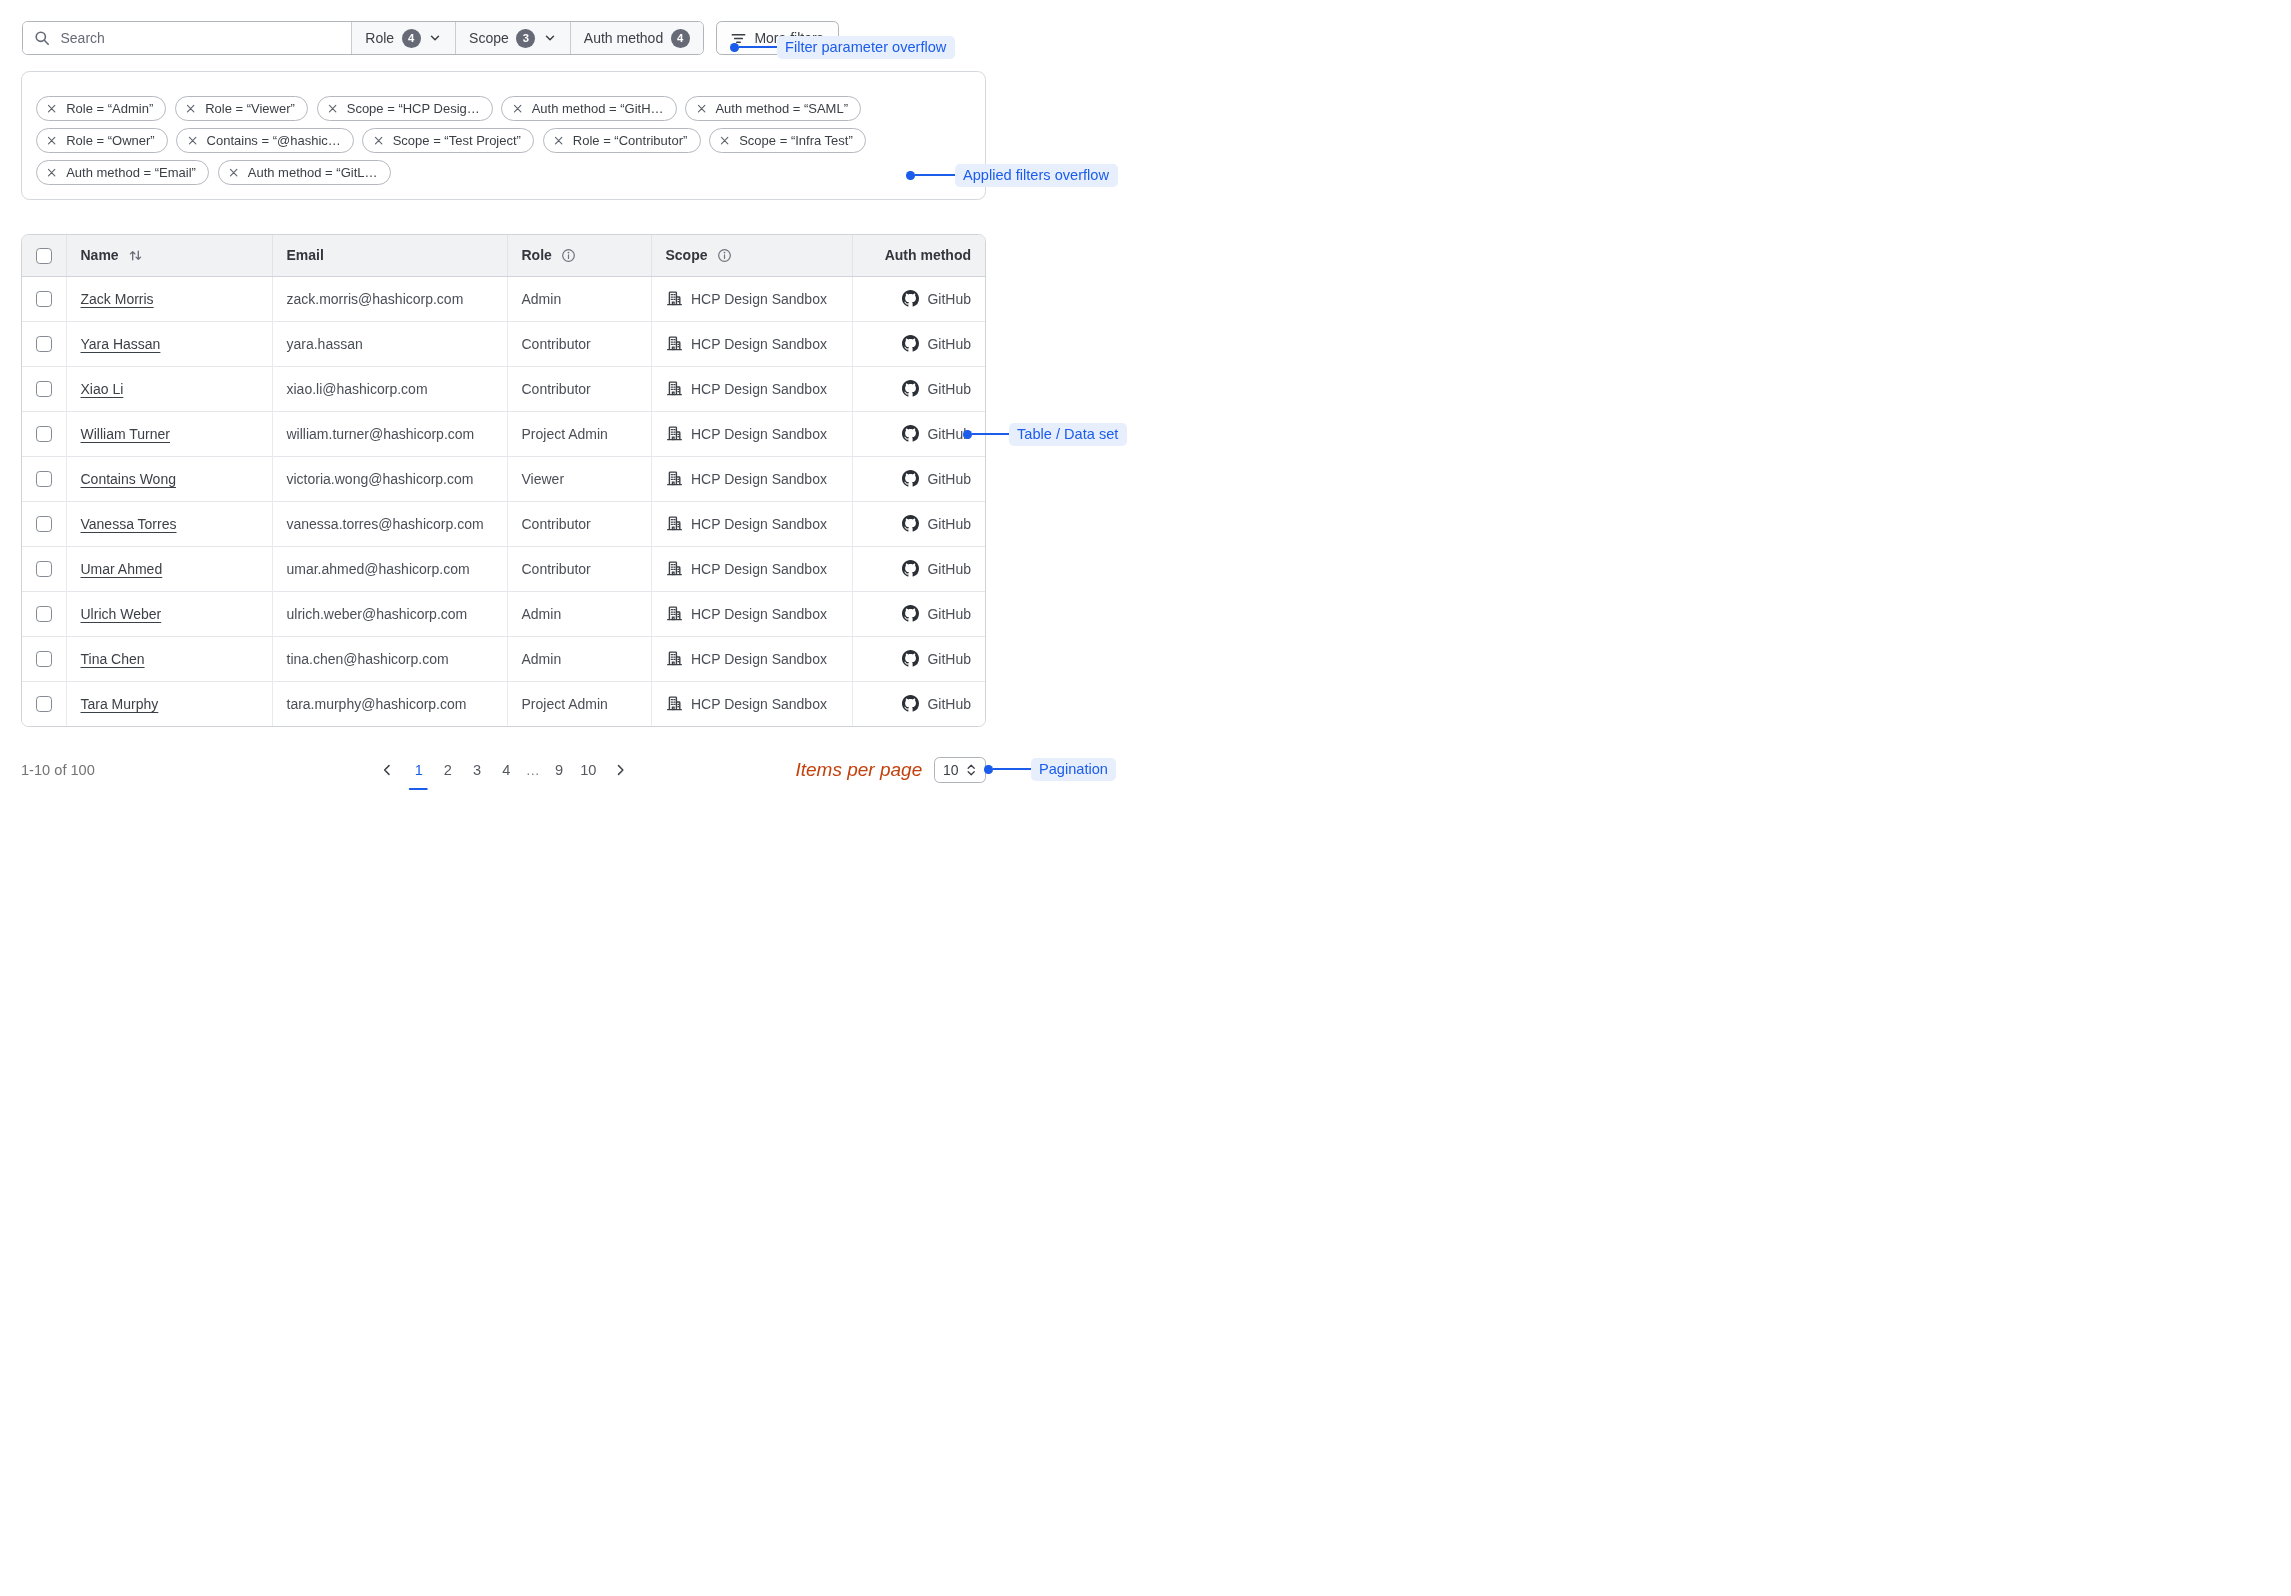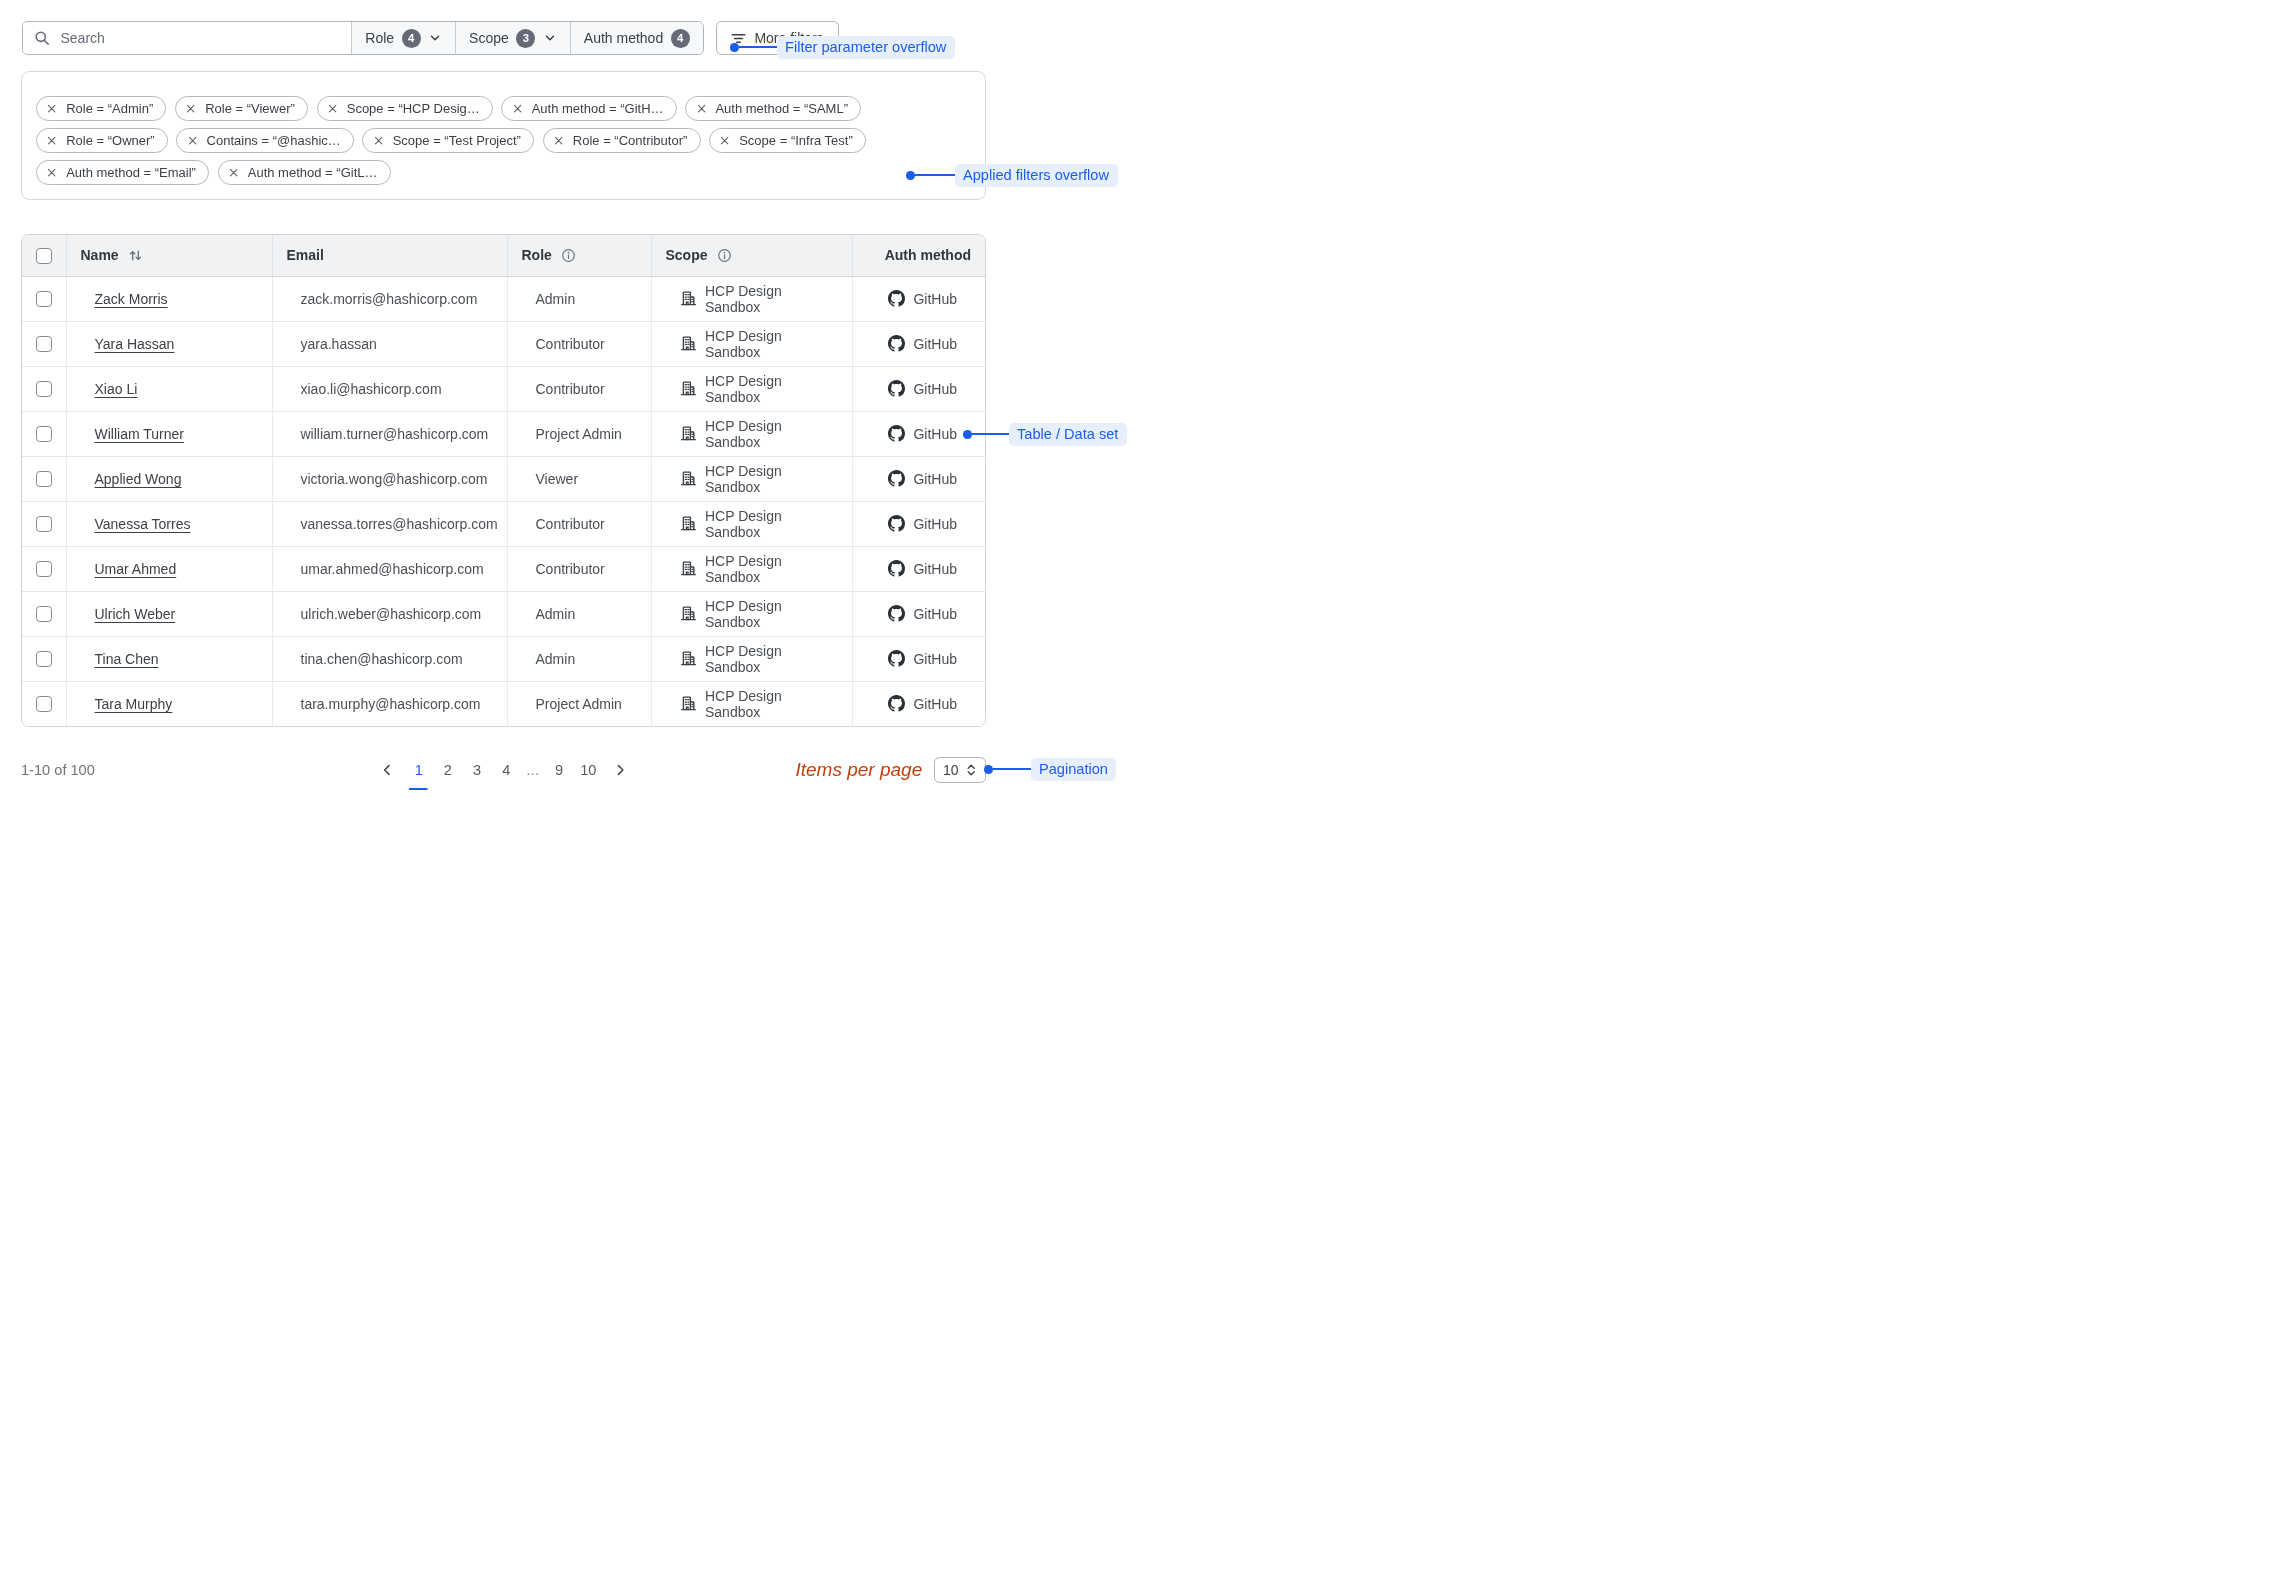--- a/index.html
+++ b/index.html
@@ -27,21 +27,21 @@
   .chip-rows { margin-top:12.2px; display:flex; flex-direction:column; gap:7.5px; }
   .chip-row { display:flex; gap:8.5px; }
   .chip { display:flex; align-items:center; gap:8.5px; border:0.9px solid #b5b9bf; border-radius:13px; padding:0 12.2px 0 9.4px; height:24.5px; background:#fff; font-size:13px; color:#3b3f46; white-space:nowrap; }
   .chip-x { background:none; border:none; padding:0; margin:0; display:flex; cursor:pointer; }
 
   
   .table-wrap { position:absolute; top:234px; left:21px; width:965px; border:0.9px solid #d0d4d9; border-radius:7.5px; overflow:hidden; background:#fff; }
   table { width:100%; border-collapse:collapse; table-layout:fixed; }
   thead th { background:#f1f2f3; height:41px; font-weight:bold; font-size:14px; color:#33363d; text-align:left; padding:0 14px; border-bottom:0.9px solid #d0d4d9; border-left:0.9px solid #e0e3e7; }
   thead th:first-child { border-left:none; }
-  tbody td { height:45px; padding:0 28px; border-top:0.9px solid #e4e6ea; border-left:0.9px solid #e8eaed; font-size:14px; color:#4a4e56; background:#fff; }
+  tbody td { height:45px; padding:0 14px; border-top:0.9px solid #e4e6ea; border-left:0.9px solid #e8eaed; font-size:14px; color:#4a4e56; background:#fff; }
   tbody td:first-child { border-left:none; }
   tbody tr:first-child td { border-top:none; }
   .th-flex { display:flex; align-items:center; gap:9.4px; }
   .th-flex.right { justify-content:flex-end; }
   td.cb-cell, th.cb-cell { text-align:center; padding:0; }
   .cb { width:16px; height:16px; border:1.4px solid #858b93; border-radius:3.8px; background:#fff; display:inline-block; vertical-align:middle; cursor:pointer; }
   .name-link { color:#3b3f46; text-decoration:underline; text-underline-offset:2.8px; cursor:pointer; }
   .cell-flex { display:flex; align-items:center; gap:8.5px; }
   .cell-flex.right { justify-content:flex-end; }
 
@@ -381,21 +381,21 @@
                   <svg width="17" height="17" viewBox="0 0 16 16">
                     <path fill="#2b2f36" d="M8 0C3.58 0 0 3.58 0 8c0 3.54 2.29 6.53 5.47 7.59.4.07.55-.17.55-.38 0-.19-.01-.82-.01-1.49-2.01.37-2.53-.49-2.69-.94-.09-.23-.48-.94-.82-1.13-.28-.15-.68-.52-.01-.53.63-.01 1.08.58 1.23.82.72 1.21 1.87.87 2.33.66.07-.52.28-.87.51-1.07-1.78-.2-3.64-.89-3.64-3.95 0-.87.31-1.59.82-2.15-.08-.2-.36-1.02.08-2.12 0 0 .67-.21 2.2.82.64-.18 1.32-.27 2-.27s1.36.09 2 .27c1.53-1.04 2.2-.82 2.2-.82.44 1.1.16 1.92.08 2.12.51.56.82 1.27.82 2.15 0 3.07-1.87 3.75-3.65 3.95.29.25.54.73.54 1.48 0 1.07-.01 1.93-.01 2.2 0 .21.15.46.55.38A8.01 8.01 0 0 0 16 8c0-4.42-3.58-8-8-8z"></path>
                   </svg>
                 </span>
                 <span>GitHub</span>
               </span>
             </td>
         </tr>
         <tr>
           <td class="cb-cell"><span class="cb"></span></td>
-          <td><a class="name-link">Applied Wong</a></td>
+          <td><a class="name-link">Contains Wong</a></td>
           <td><span>victoria.wong@hashicorp.com</span></td>
           <td><span>Viewer</span></td>
           <td>
               <span class="cell-flex">
                 <span style="display:flex;">
                   <svg width="17" height="17" viewBox="0 0 16 16" fill="none">
                     <path d="M3.2 13.8V2.7c0-.4.3-.7.7-.7h5.2c.4 0 .7.3.7.7v11.1M9.8 6.6h2.5c.4 0 .7.3.7.7v6.5M1.6 13.8h12.8" stroke="#3b3f46" stroke-width="1.3" stroke-linecap="round" stroke-linejoin="round"></path>
                     <path d="M5 4.4h1.1M7.4 4.4h1.1M5 6.6h1.1M7.4 6.6h1.1M5 8.8h1.1M7.4 8.8h1.1M11.2 8.8h.9M11.2 11h.9M6 13.8v-2.4h1.6v2.4" stroke="#3b3f46" stroke-width="1.2" stroke-linecap="round"></path>
                   </svg>
                 </span>

